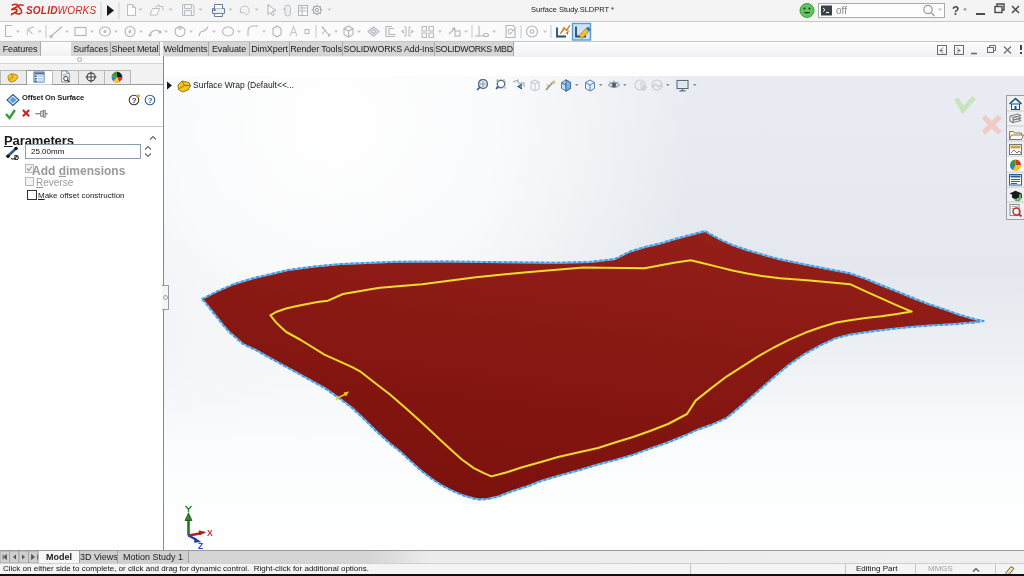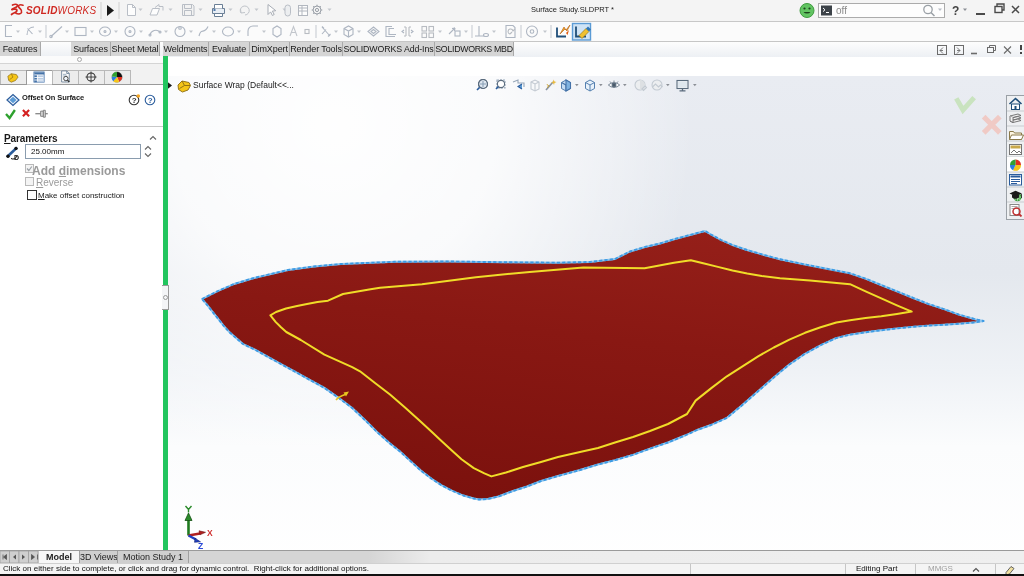--- a/index.html
+++ b/index.html
@@ -12,21 +12,21 @@
   #logo{position:absolute;left:8px;top:2px;}
   #doctitle{position:absolute;left:531px;top:5px;font-size:7.5px;color:#222;}
   
   #toolbar2{position:absolute;left:0;top:22px;width:1024px;height:19px;background:#fbfbfb;}
   
   #ribbontabs{position:absolute;left:0;top:41px;width:1024px;height:15px;background:linear-gradient(180deg,#fdfdfd,#edf0f4);border-top:1px solid #c6c6c6;}
   .rtab{position:absolute;top:0;height:14px;line-height:15px;font-size:9px;letter-spacing:-0.1px;color:#1a1a1a;background:#d5d5d5;border-right:1px solid #a9a9a9;box-sizing:border-box;text-align:center;white-space:nowrap;overflow:hidden;}
   .rtab.active{background:#ffffff;font-weight:bold;font-size:9.5px;}
   
   #main{position:absolute;left:0;top:56px;width:1024px;height:494px;}
-  #panel{position:absolute;left:0;top:0;width:163px;height:494px;background:#ffffff;border-right:5px solid #22c55e;}
+  #panel{position:absolute;left:0;top:0;width:163px;height:494px;background:#ffffff;border-right:1px solid #22c55e;}
   #viewport{position:absolute;left:164px;top:8px;width:860px;height:494px;
     background:radial-gradient(circle 360px at 170px 50px, rgba(255,255,255,0.97) 0%, rgba(255,255,255,0.8) 45%, rgba(255,255,255,0) 100%),
       linear-gradient(180deg,#e9ecf2 0%,#e4e8ee 40%,#eff2f6 60%,#fbfcfd 75%,#ffffff 100%);margin-top:12px;}
   
   #bottombar{position:absolute;left:0;top:550px;width:1024px;height:13px;background:linear-gradient(90deg,#d5d5d5 0%,#d5d5d5 36%,#ececec 42%,#efefef 100%);border-top:1px solid #9a9a9a;}
   #statusbar{position:absolute;left:0;top:563px;width:1024px;height:11px;background:#f4f4f4;border-top:1px solid #d0d0d0;font-size:8px;color:#111;padding-left:8px;}
   #blackstrip{position:absolute;left:0;top:574px;width:1024px;height:2px;background:#111;}
   .btab{display:inline-block;height:12px;line-height:13px;font-size:9px;color:#222;background:#cfcfcf;border-right:1px solid #a0a0a0;vertical-align:top;text-align:center;box-sizing:border-box;white-space:nowrap;overflow:hidden;}
   .btab.active{background:#f6f6f6;font-weight:bold;}
 </style>
@@ -535,21 +535,21 @@
         <path d="M22,4.5 l7,7 M29,4.5 l-7,7" stroke="#d42020" stroke-width="2.4"></path>
         <g stroke="#777" fill="#e0e0e0">
             <path d="M36,8.7 h6" stroke-width="1.3" fill="none"></path>
             <path d="M42,5.8 l3,0 l0,5.8 l-3,0 z"></path>
             <path d="M45,4.8 h2.2 v7.8 H45 z"></path>
             <path d="M47.2,8.7 h2.8" stroke-width="1.3" fill="none"></path>
           </g>
       </svg>
       <div class="abs" style="left:0;top:70px;width:163px;height:1px;background:#c9c9c9;"></div>
 
-      <div class="abs" style="left:4px;top:77px;font-size:10px;font-weight:bold;color:#1a1a1a;letter-spacing:-0.1px;"><span style="text-decoration:underline;">P</span>arameters</div>
+      <div class="abs" style="left:4px;top:77px;font-size:13px;font-weight:bold;color:#1a1a1a;letter-spacing:-0.1px;"><span style="text-decoration:underline;">P</span>arameters</div>
       <svg class="abs" style="left:149px;top:79px;" width="8" height="6" viewBox="0 0 8 6">
           <path d="M1,4.5 l3,-3 l3,3" fill="none" stroke="#666" stroke-width="1.1"></path>
         </svg>
 
       <svg class="abs" style="left:5px;top:89px;" width="16" height="15" viewBox="0 0 16 15">
         <path d="M2,12 L12,2.5" stroke="#2a5c9c" stroke-width="2.6"></path>
         <circle cx="3" cy="11.2" r="1.7" fill="#111"></circle>
           <circle cx="11" cy="3.4" r="1.7" fill="#111"></circle>
         <path d="M6,13.5 a4,4 0 0 0 6,-3" fill="none" stroke="#111" stroke-width="1"></path>
         <text x="9" y="14.5" font-size="7" font-weight="bold" fill="#111">D</text>

